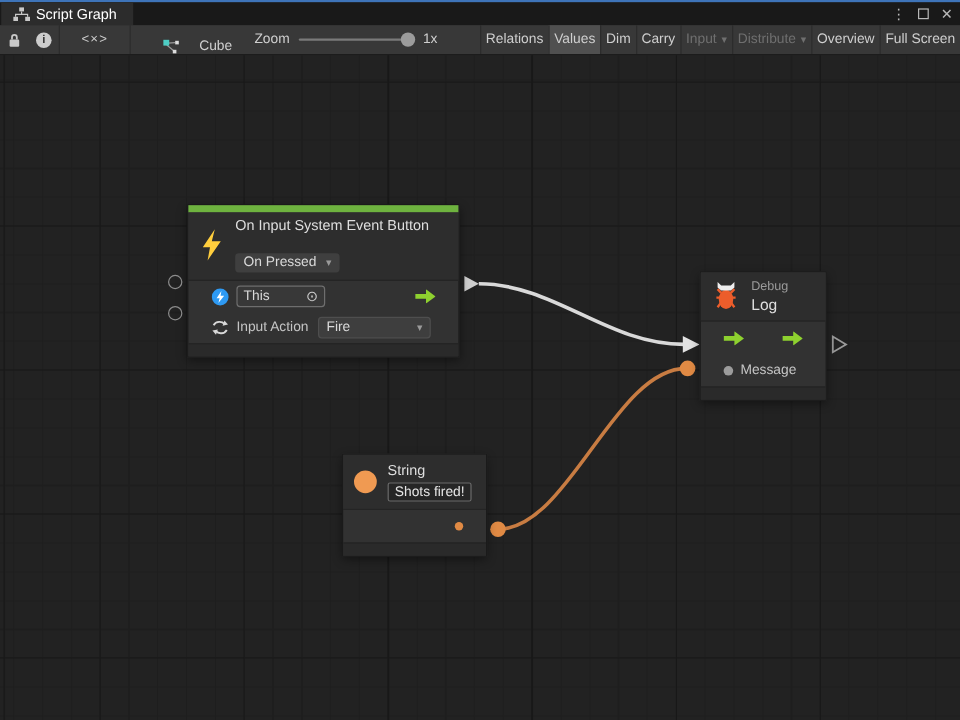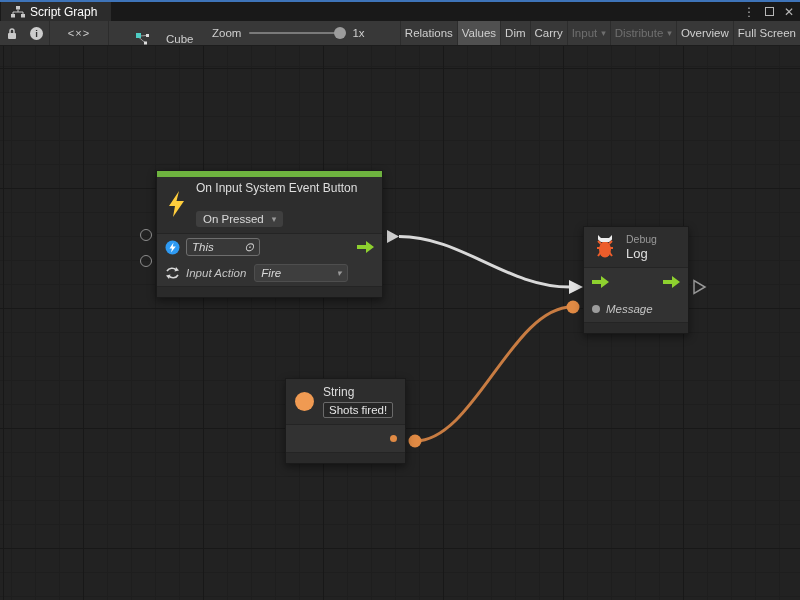--- a/index.html
+++ b/index.html
@@ -57,21 +57,21 @@
   .vnode-header { background:#2d2d2d; border-bottom:1px solid #242424; display:flex;
                   align-items:center; gap:10px; padding:5px 10px; }
   .vnode-footer { height:11px; background:#2a2a2a; border-top:1px solid #242424; }
   .vnode-title { font-size:12px; color:#dfdfdf; }
   .vnode-sub   { font-size:10.5px; color:#9a9a9a; margin-bottom:1px; }
   .dropdown { display:inline-flex; align-items:center; justify-content:space-between; gap:8px;
               background:#3f3f3f; border-radius:3px; padding:2px 7px; font-size:11.5px; color:#dadada;
               margin-top:16px; }
   .textfield { display:inline-block; background:#262626; border:1px solid #6a6a6a; border-radius:2px;
                padding:1px 5px; font-size:11.5px; color:#e6e6e6; margin-top:3px; }
-  .vrow { display:flex; align-items:center; gap:6px; padding:0 8px; height:26px;font-style:italic; }
+  .vrow { display:flex; align-items:center; gap:6px; padding:0 19px; height:26px; }
   .this-ctl { display:inline-flex; align-items:center; justify-content:space-between;
               background:#383838; border:1px solid #6e6e6e; border-radius:3px; height:18px;
               width:74px; padding:0 5px; font-size:11.5px; color:#dadada; }
   .fire-dd { display:inline-flex; align-items:center; justify-content:space-between;
              background:#3e3e3e; border:1px solid #4e4e4e; border-radius:3px; height:18px;
              width:94px; padding:0 6px; font-size:11.5px; color:#dadada; margin-left:2px; }
   .spacer { flex:1; }
   .port-ring { position:absolute; width:12px; height:12px; border-radius:50%;
                border:1.5px solid #8c8c8c; background:transparent; }
   .dot { border-radius:50%; display:inline-block; }

